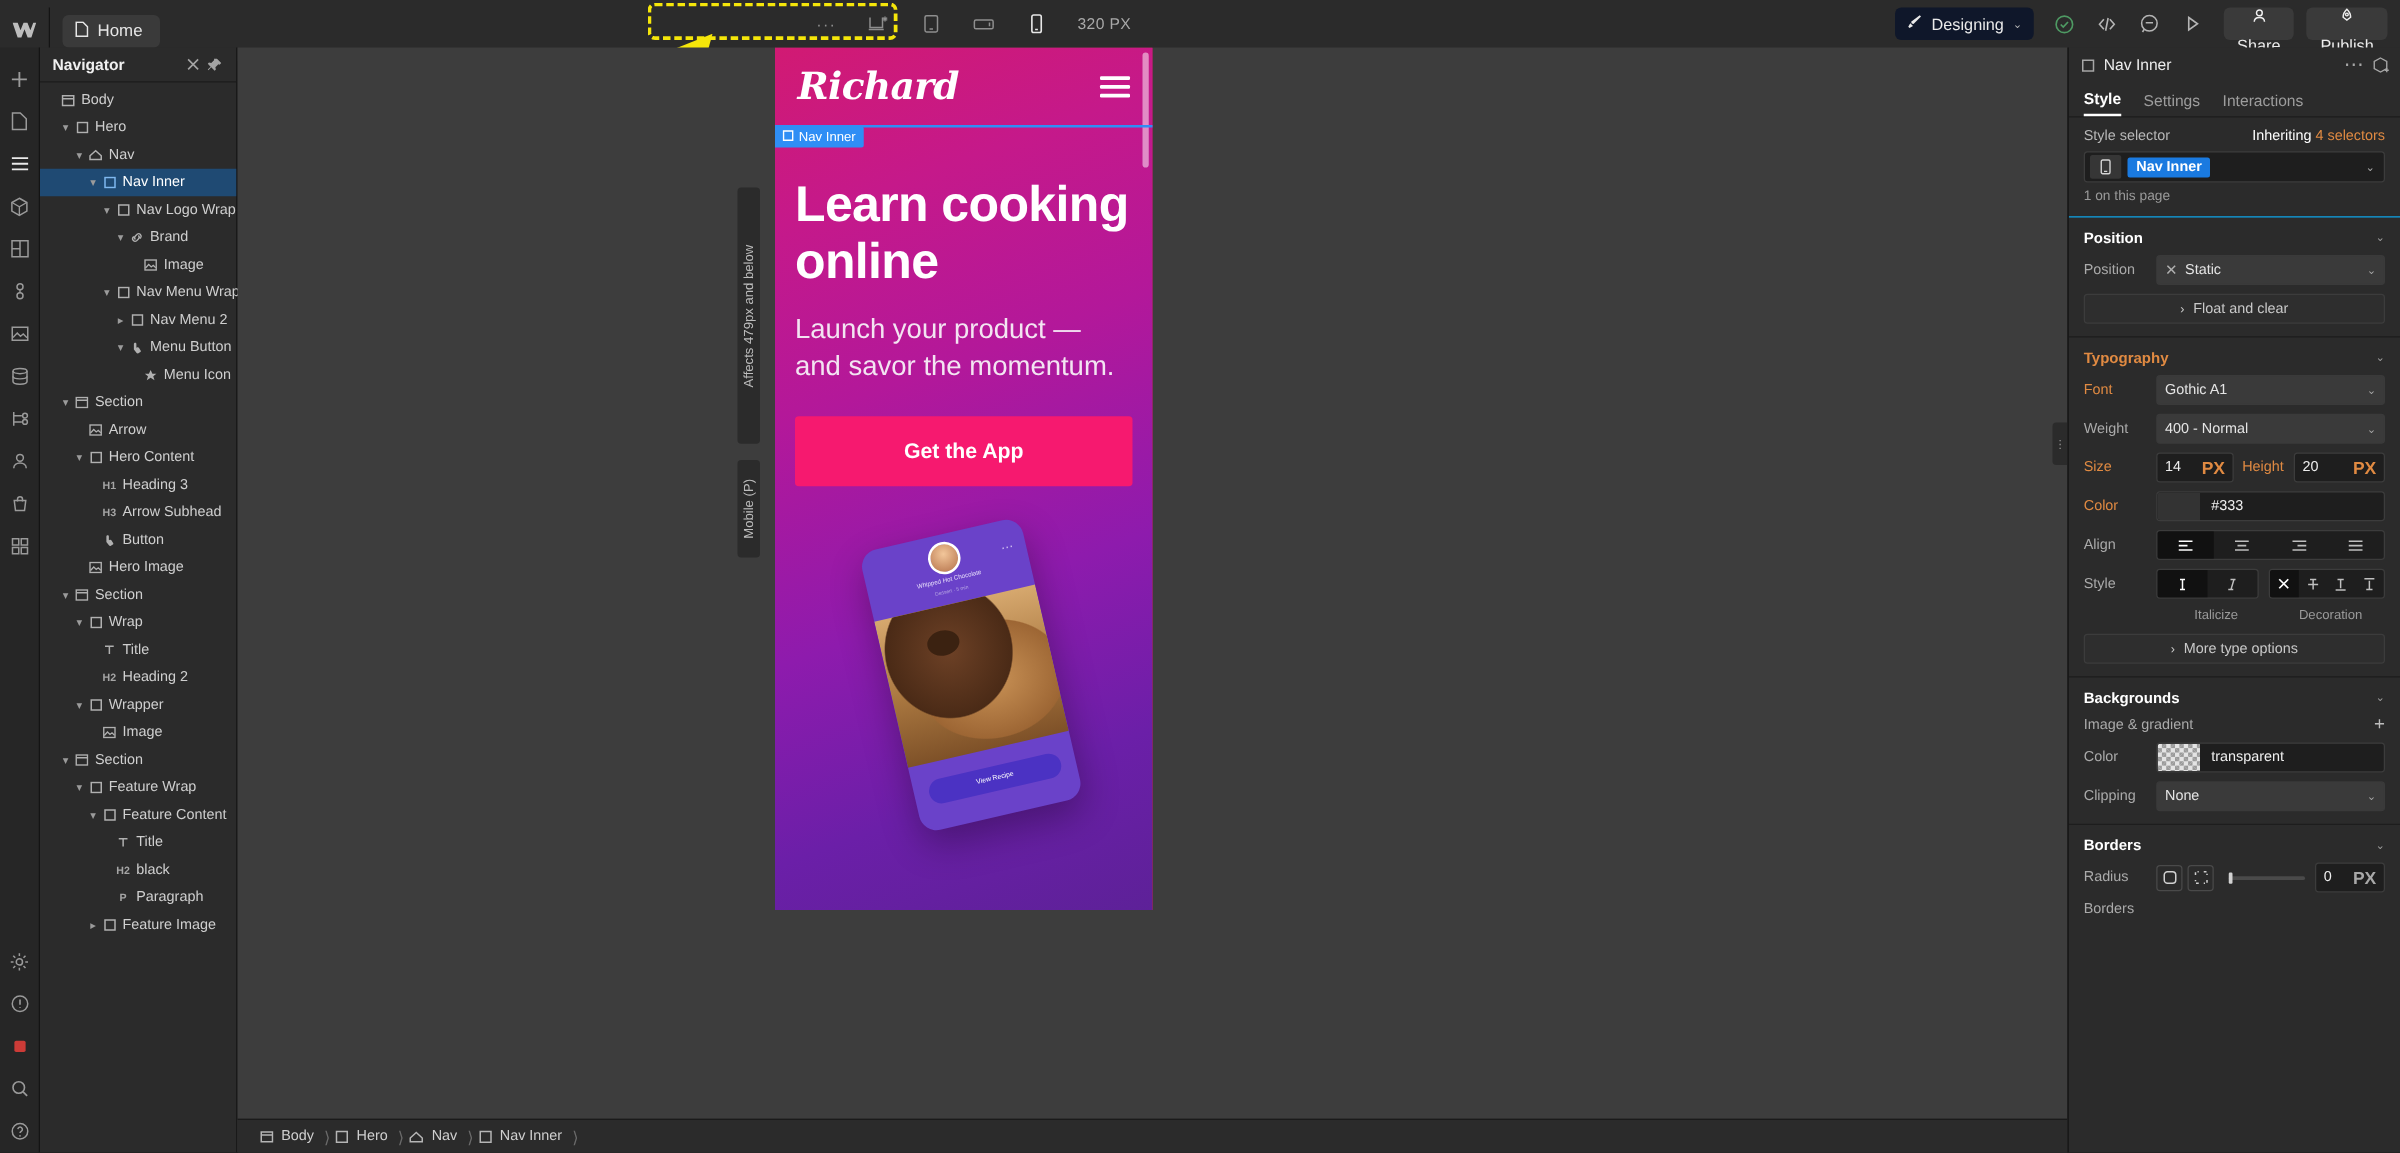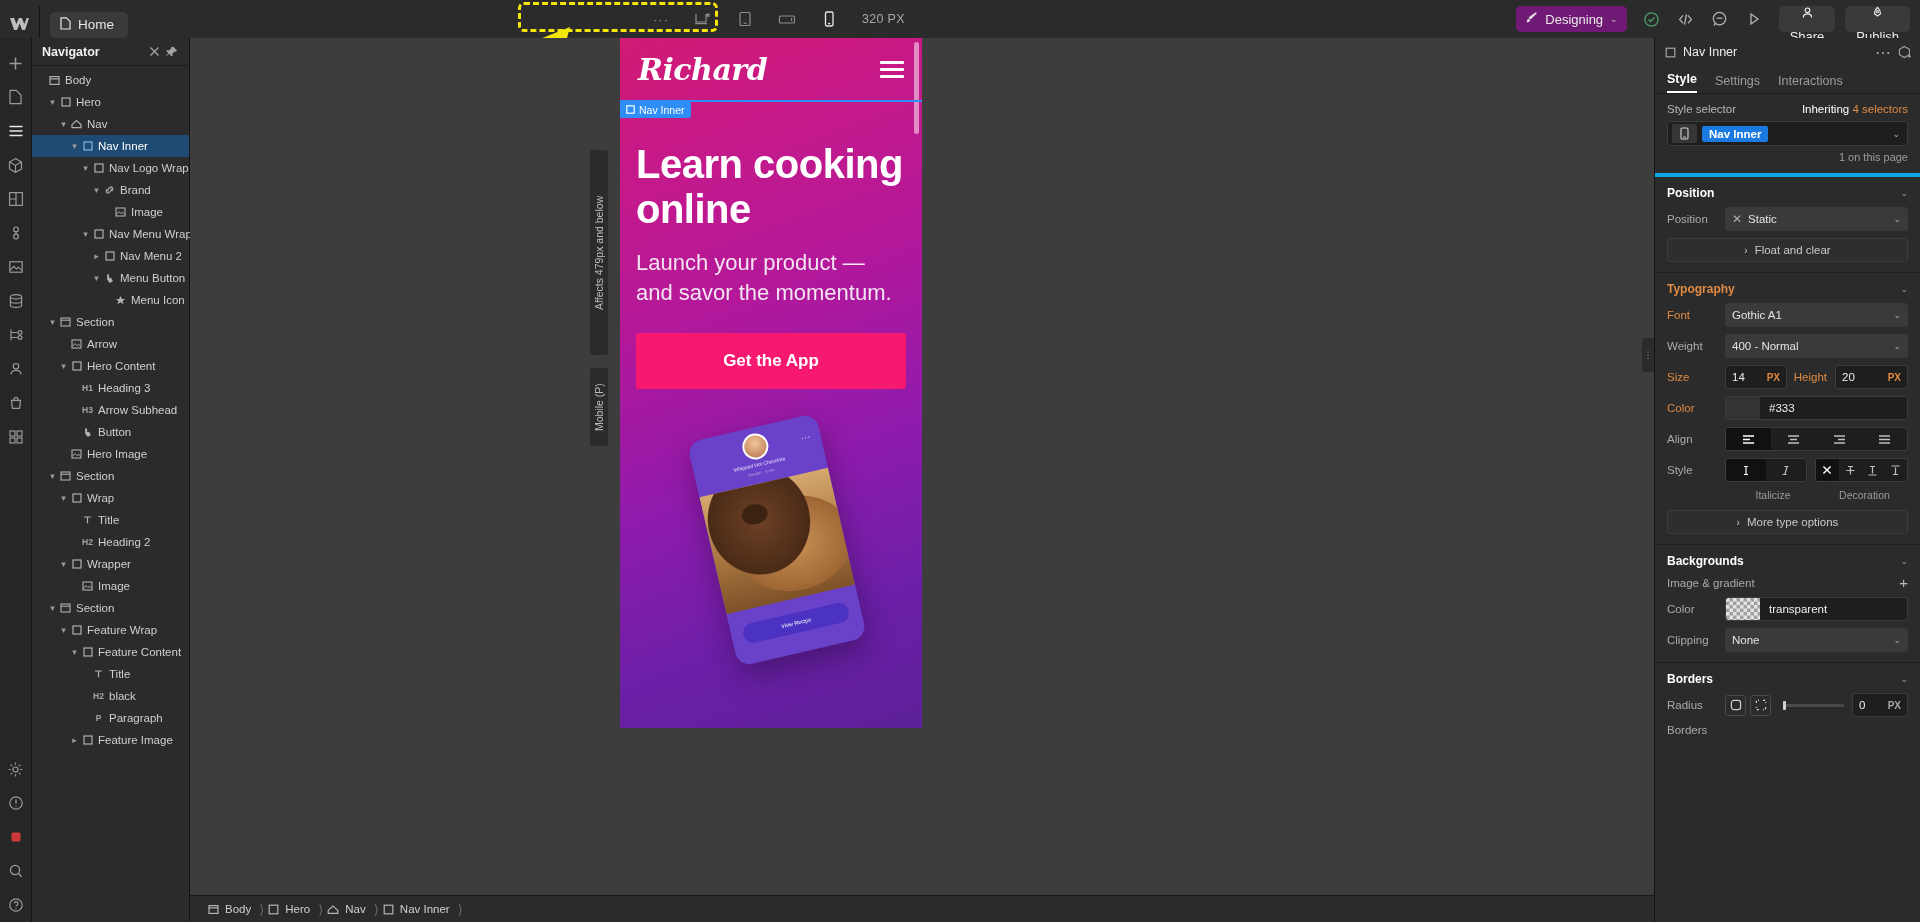--- a/index.html
+++ b/index.html
@@ -46,21 +46,21 @@
     border: 3px dashed #f5e60a; border-radius: 6px; pointer-events: none;
   }
   .arrow-svg { position: absolute; left: 480px; top: 22px; pointer-events: none; }
 
   .right-tools {
     position: absolute; right: 10px; top: 0; height: 38px;
     display: flex; align-items: center; gap: 4px;
   }
   .designing-chip {
     display: flex; align-items: center; gap: 7px; height: 26px; padding: 0 9px;
-    background: #701a75; border-radius: 5px; font-size: 13px; color: #eaeaea; margin-right: 6px;
+    background: #0f172a; border-radius: 5px; font-size: 13px; color: #eaeaea; margin-right: 6px;
   }
   .ticon {
     width: 30px; height: 30px; display: flex; align-items: center; justify-content: center;
     color: #b4b4b4;
   }
   .share-chip, .publish-chip {
     display: flex; align-items: center; gap: 7px; height: 26px; padding: 0 11px;
     background: #3a3a3a; border-radius: 5px; font-size: 13px; color: #ededed; flex-direction: column;
   }
   .share-chip { margin-left: 6px; }
@@ -215,21 +215,21 @@
   }
   .sp-head {
     height: 28px; display: flex; align-items: center; padding: 0 8px 0 10px; gap: 7px;
   }
   .sp-head-title { font-size: 12.5px; color: #ededed; flex: 1; }
   .sp-ico { color: #a6a6a6; display: flex; align-items: center; }
   .sp-tabs { height: 28px; display: flex; align-items: flex-end; gap: 18px; padding: 0 12px;
     border-bottom: 1px solid #1d1d1d; }
   .sp-tab { font-size: 12.5px; color: #9d9d9d; padding-bottom: 5px; }
   .sp-tab.active { color: #ffffff; font-weight: bold; border-bottom: 2px solid #ffffff; }
-  .sp-block { padding: 9px 12px 10px 12px; border-bottom: 4px solid #0ea5e9; text-align: right; }
+  .sp-block { padding: 9px 12px 10px 12px; border-bottom: 1px solid #0ea5e9; }
   .sp-row { display: flex; align-items: center; margin-bottom: 7px; }
   .sp-row:last-child { margin-bottom: 0; }
   .sp-lab { font-size: 11.5px; color: #aaaaaa; width: 58px; flex: 0 0 58px; }
   .sp-lab.hl { color: #e08a42; }
   .sel-row { display: flex; align-items: center; justify-content: space-between; margin-bottom: 6px; }
   .sel-lab { font-size: 11.5px; color: #b8b8b8; }
   .sel-inh { font-size: 11.5px; color: #ffffff; }
   .sel-inh b { color: #e08a42; font-weight: normal; }
   .selector-box {
     height: 25px; background: #1e1e1e; border: 1px solid #3c3c3c; border-radius: 3px;
@@ -263,21 +263,21 @@
   .wide-btn {
     width: 100%; height: 24px; border: 1px solid #3c3c3c; border-radius: 3px;
     display: flex; align-items: center; justify-content: center; gap: 7px;
     font-size: 11.5px; color: #c9c9c9; background: #2e2e2e;
   }
   .num-ctl {
     height: 24px; background: #1e1e1e; border: 1px solid #3c3c3c; border-radius: 3px;
     display: flex; align-items: center; padding: 0 6px;
     font-size: 11.5px; color: #ededed;
   }
-  .unit { margin-left: auto; font-size: 10px; color: #e08a42; font-weight: bold; }
+  .unit { margin-left: auto; font-size: 14px; color: #e08a42; font-weight: bold; }
   .swatch {
     width: 34px; height: 22px; border-radius: 2px 0 0 2px; flex: 0 0 34px;
     background: #cfcfcf;
   }
   .swatch.checker {
     background-image:
       linear-gradient(45deg, #9a9a9a 25%, transparent 25%),
       linear-gradient(-45deg, #9a9a9a 25%, transparent 25%),
       linear-gradient(45deg, transparent 75%, #9a9a9a 75%),
       linear-gradient(-45deg, transparent 75%, #9a9a9a 75%);

